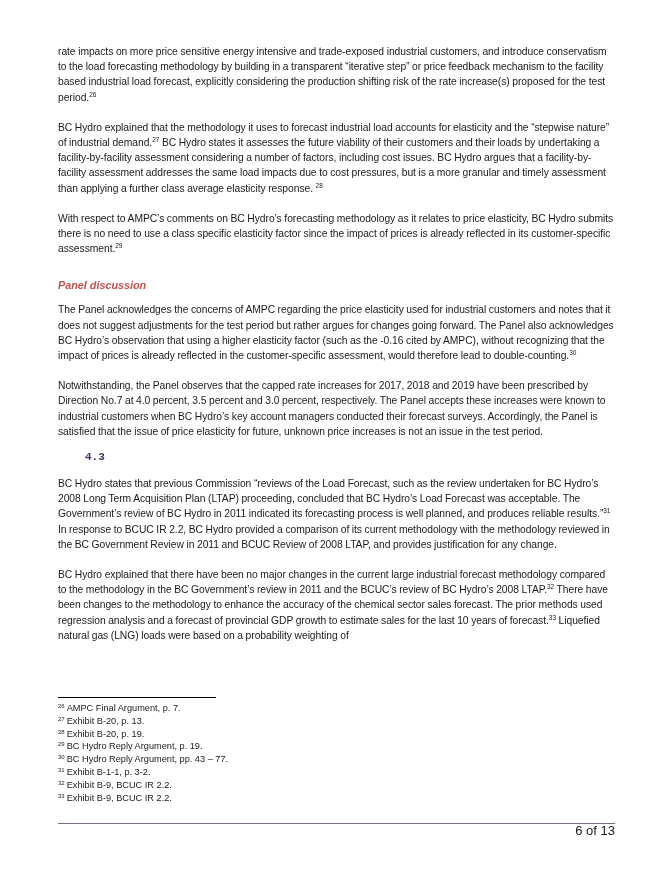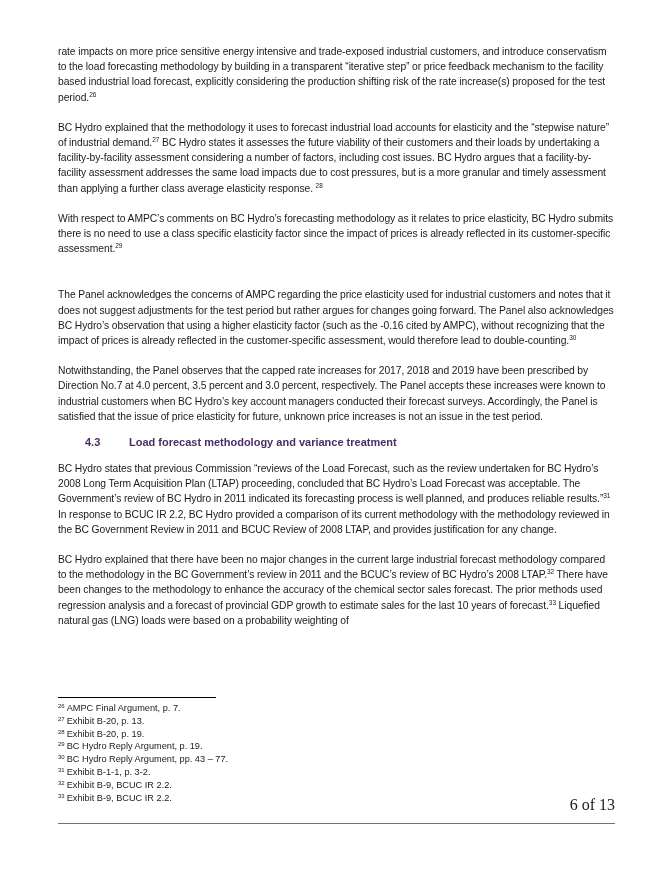--- a/index.html
+++ b/index.html
@@ -14,48 +14,48 @@
       word-spacing: -0.2px;
     }
     sup { font-size: 6.5px; line-height: 0; vertical-align: 4px; }
     .gap { height: 15px; }
     .panel-heading {
       margin: 0; font-size: 10.8px; line-height: 15px; font-style: italic;
       color: #c0504d; 
     }
     .section-heading {
       margin: 0; padding-left: 27px; font-size: 11px; line-height: 15px; font-weight: bold;
-      color: #4b2d63; display: flex;
+      color: #4b2d63; display: flex; font-family: Liberation Mono, monospace;
     }
     .section-heading .num { width: 44px; }
     .fn-rule { position: absolute; left: 58px; top: 697px; width: 158px; height: 0; border-top: 1px solid #000; }
     .footnotes { position: absolute; left: 58px; top: 702px; width: 400px; }
     .fn { font-size: 9.2px; line-height: 12.8px; margin: 0; }
     .fn sup { font-size: 6px; vertical-align: 3px; margin-right: 2px; }
     .footer-rule { position: absolute; left: 58px; top: 823px; width: 557px; height: 0; border-top: 1px solid #7a6a80; }
-    .page-number { position: absolute; right: 57px; top: 796px; font-size: 16px; color: #1a1a1a; font-family: Liberation Serif, serif; }
+    .page-number { position: absolute; right: 57px; top: 823px; font-size: 13px; color: #1a1a1a; }
   </style>
 </head>
 <body>
 
 <div class="page">
   <p class="para"><span>rate impacts on more price sensitive energy intensive and trade-exposed industrial customers, and introduce conservatism to the load forecasting methodology by building in a transparent “iterative step” or price feedback mechanism to the facility based industrial load forecast, explicitly considering the production shifting risk of the rate increase(s) proposed for the test period.</span><sup>26</sup></p>
   <div class="gap"></div>
   <p class="para"><span>BC Hydro explained that the methodology it uses to forecast industrial load accounts for elasticity and the “stepwise nature” of industrial demand.</span><sup>27</sup><span> BC Hydro states it assesses the future viability of their customers and their loads by undertaking a facility-by-facility assessment considering a number of factors, including cost issues. BC Hydro argues that a facility-by-facility assessment addresses the same load impacts due to cost pressures, but is a more granular and timely assessment than applying a further class average elasticity response. </span><sup>28</sup></p>
   <div class="gap"></div>
   <p class="para"><span>With respect to AMPC’s comments on BC Hydro’s forecasting methodology as it relates to price elasticity, BC Hydro submits there is no need to use a class specific elasticity factor since the impact of prices is already reflected in its customer-specific assessment.</span><sup>29</sup></p>
   <div class="gap" style="height:22px"></div>
+  <h3 class="panel-heading">Panel discussion</h3>
   <div class="gap" style="height:9px"></div>
   <p class="para"><span>The Panel acknowledges the concerns of AMPC regarding the price elasticity used for industrial customers and notes that it does not suggest adjustments for the test period but rather argues for changes going forward. The Panel also acknowledges BC Hydro’s observation that using a higher elasticity factor (such as the -0.16 cited by AMPC), without recognizing that the impact of prices is already reflected in the customer-specific assessment, would therefore lead to double-counting.</span><sup>30</sup></p>
   <div class="gap"></div>
   <p class="para">Notwithstanding, the Panel observes that the capped rate increases for 2017, 2018 and 2019 have been prescribed by Direction No.7 at 4.0 percent, 3.5 percent and 3.0 percent, respectively. The Panel accepts these increases were known to industrial customers when BC Hydro’s key account managers conducted their forecast surveys. Accordingly, the Panel is satisfied that the issue of price elasticity for future, unknown price increases is not an issue in the test period.</p>
   <div class="gap" style="height:11px"></div>
   <h2 class="section-heading">
       <span class="num">4.3</span>
-      <span>Load forecast methodology and variance treatment</span>
     </h2>
   <div class="gap" style="height:11px"></div>
   <p class="para"><span>BC Hydro states that previous Commission “reviews of the Load Forecast, such as the review undertaken for BC Hydro’s 2008 Long Term Acquisition Plan (LTAP) proceeding, concluded that BC Hydro’s Load Forecast was acceptable. The Government’s review of BC Hydro in 2011 indicated its forecasting process is well planned, and produces reliable results.”</span><sup>31</sup><span> In response to BCUC IR 2.2, BC Hydro provided a comparison of its current methodology with the methodology reviewed in the BC Government Review in 2011 and BCUC Review of 2008 LTAP, and provides justification for any change.</span></p>
   <div class="gap"></div>
   <p class="para"><span>BC Hydro explained that there have been no major changes in the current large industrial forecast methodology compared to the methodology in the BC Government’s review in 2011 and the BCUC’s review of BC Hydro’s 2008 LTAP.</span><sup>32</sup><span> There have been changes to the methodology to enhance the accuracy of the chemical sector sales forecast. The prior methods used regression analysis and a forecast of provincial GDP growth to estimate sales for the last 10 years of forecast.</span><sup>33</sup><span> Liquefied natural gas (LNG) loads were based on a probability weighting of</span></p>
 </div>
 
 <div class="fn-rule"></div>
 
 <div class="footnotes">

